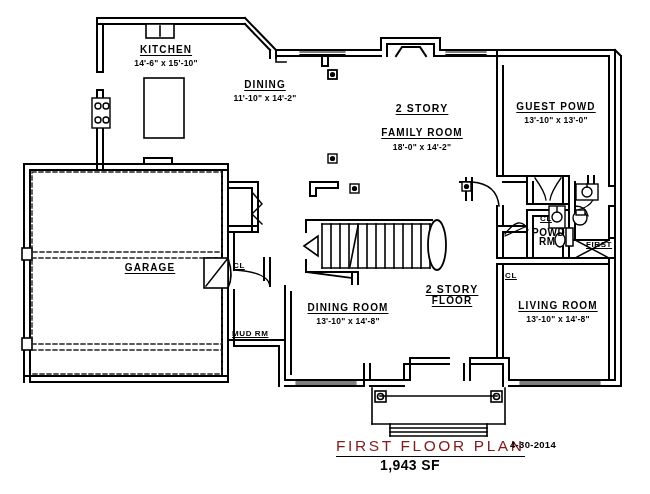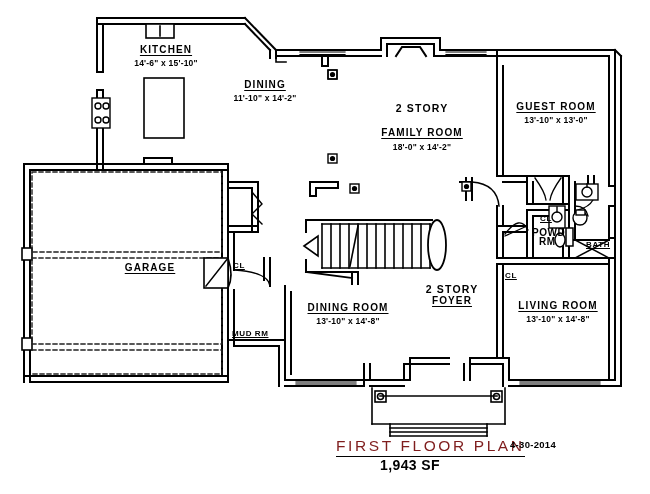--- a/index.html
+++ b/index.html
@@ -61,20 +61,21 @@
   .tiny-name {
     font-size: 10px;
     font-weight: 700;
     letter-spacing: 0.5px;
     text-underline-offset: 1px;
   }
   .two-story {
     font-size: 10.5px;
     font-weight: 700;
     letter-spacing: 1.2px;
+    text-decoration: underline;
     text-underline-offset: 2px;
   }
   
   #title-block {
     position: absolute;
     left: 336px;
     top: 437px;
     width: 230px;
   }
   #plan-title {
@@ -496,47 +497,47 @@
     <div class="lbl room-dims" style="position:relative; margin-top:3px;">11'-10"  x  14'-2"</div>
   </div>
 
   <div class="room-block" style="left:422px; top:103px;">
     <div class="lbl two-story" style="position:relative;">2 STORY</div>
     <div class="lbl room-name" style="position:relative; margin-top:14px;">FAMILY ROOM</div>
     <div class="lbl room-dims" style="position:relative; margin-top:4px;">18'-0"  x  14'-2"</div>
   </div>
 
   <div class="room-block" style="left:556px; top:102px;">
-    <div class="lbl room-name" style="position:relative;">GUEST ROOM</div>
+    <div class="lbl room-name" style="position:relative;">GUEST POWD</div>
     <div class="lbl room-dims" style="position:relative; margin-top:3px;">13'-10"  x  13'-0"</div>
   </div>
 
   <div class="room-block" style="left:150px; top:263px;">
     <div class="lbl room-name" style="position:relative;">GARAGE</div>
   </div>
 
   <div class="room-block" style="left:348px; top:303px;">
     <div class="lbl room-name" style="position:relative;">DINING ROOM</div>
     <div class="lbl room-dims" style="position:relative; margin-top:3px;">13'-10"  x  14'-8"</div>
   </div>
 
   <div class="room-block" style="left:452px; top:284px;">
     <div class="lbl two-story" style="position:relative;">2 STORY</div>
-    <div class="lbl room-name" style="position:relative; margin-top:1px;">FOYER</div>
+    <div class="lbl room-name" style="position:relative; margin-top:1px;">FLOOR</div>
   </div>
 
   <div class="room-block" style="left:558px; top:301px;">
     <div class="lbl room-name" style="position:relative;">LIVING ROOM</div>
     <div class="lbl room-dims" style="position:relative; margin-top:3px;">13'-10"  x  14'-8"</div>
   </div>
 
   <div class="lbl small-name" style="left:232px; top:297px;">MUD RM</div>
   <div class="lbl small-name" style="left:233px; top:229px;">CL</div>
   <div class="lbl small-name" style="left:540px; top:182px;">CL</div>
-  <div class="lbl small-name" style="left:586px; top:208px;">BATH</div>
+  <div class="lbl small-name" style="left:586px; top:208px;">FIRST</div>
   <div class="lbl tiny-name" style="left:532px; top:228px;">POWD</div>
   <div class="lbl tiny-name" style="left:539px; top:237px;text-align:center;">RM</div>
   <div class="lbl small-name" style="left:505px; top:239px;">CL</div>
 
   <div id="title-block">
     <span id="plan-title">FIRST FLOOR PLAN</span>
     <span id="plan-date">4-30-2014</span>
     <span id="plan-area">1,943 SF</span>
   </div>
 

